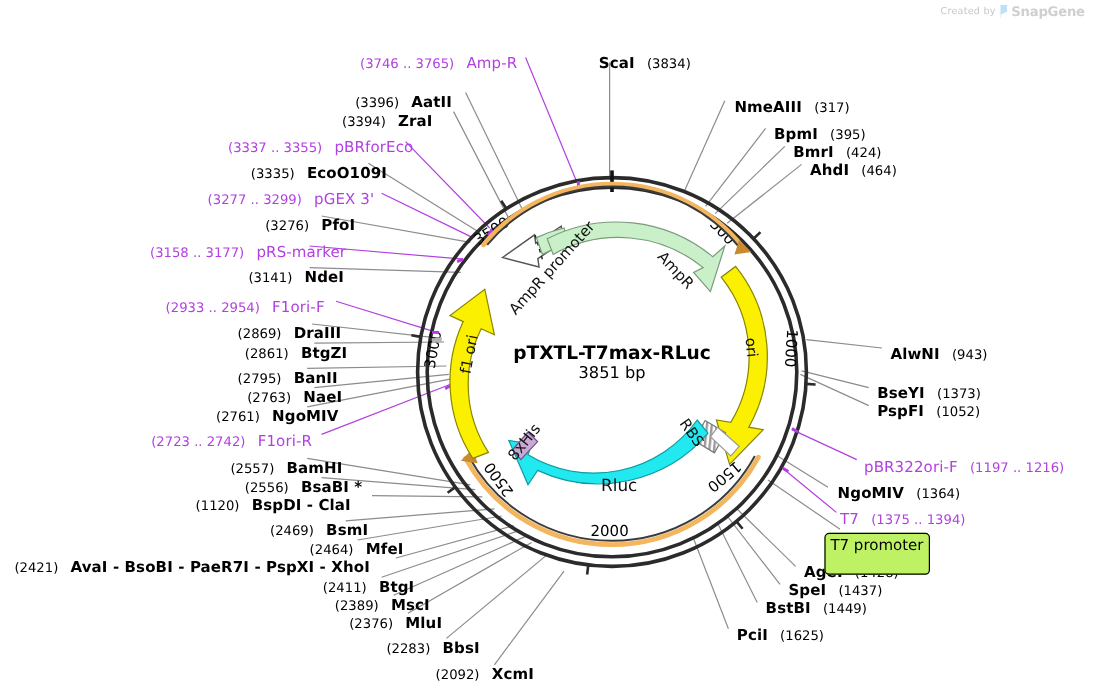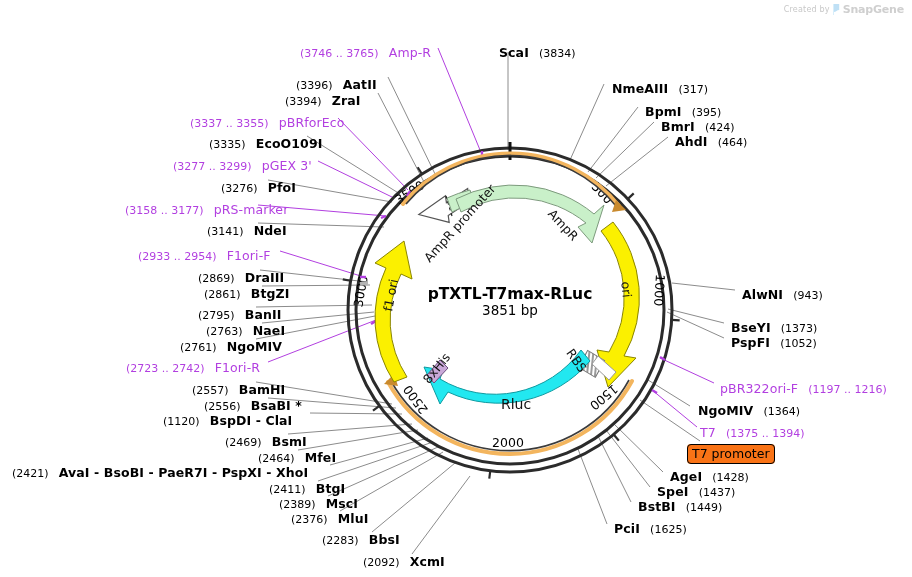--- a/index.html
+++ b/index.html
@@ -25,21 +25,21 @@
   .lbl{position:absolute;white-space:nowrap;line-height:1;}
   .lbl .enz{font-weight:bold;color:#000;font-size:12.5px;letter-spacing:.1px;}
   .lbl .pos{color:#000;font-size:11px;font-weight:normal;}
   .lbl.feat .enz{font-weight:normal;color:#b23fe0;}
   .lbl.feat .pos{color:#b23fe0;}
   .lbl.right{text-align:left;}
   .lbl.left{text-align:right;}
 
   .boxed{
     border:1px solid #000;border-radius:4px;
-    padding:1px 4px 2px 4px;background:#f97316;
+    padding:1px 4px 17px 4px;background:#bef264;
     font-size:12.5px;color:#000;
   }
 
   
 </style>
 </head>
 <body>
 
 <div id="stage">
 

